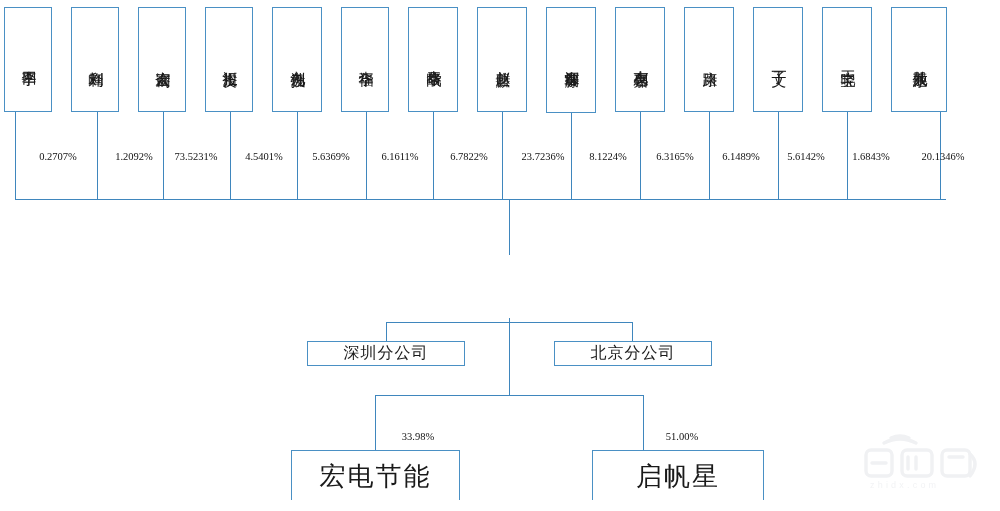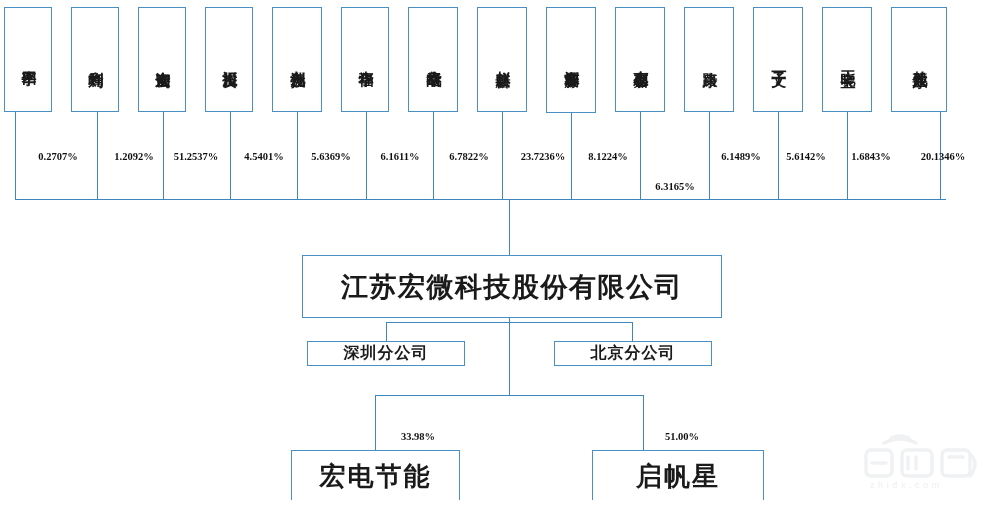--- a/index.html
+++ b/index.html
@@ -10,21 +10,20 @@
   }
   body {
     font-family: "Liberation Serif", "DejaVu Serif", serif;
   }
   #chart-root {
     position: relative;
     width: 1000px;
     height: 500px;
     background: #ffffff;
     overflow: hidden;
-    font-weight: bold;
   }
 
   
   .node-box {
     position: absolute;
     box-sizing: border-box;
     border: 1.4px solid #4a90c4;
     background: #ffffff;
     display: flex;
     align-items: center;
@@ -113,21 +112,21 @@
       <div class="pct-label" style="left: 13px; top: 151px; width: 90px;">0.2707%</div>
       <div class="node-box shareholder-box" style="left: 71px; top: 7px; width: 48px; height: 105px;">
         <span>刘利峰</span>
       </div>
       <div class="vline" style="left: 97px; top: 112px; height: 87px;"></div>
       <div class="pct-label" style="left: 89px; top: 151px; width: 90px;">1.2092%</div>
       <div class="node-box shareholder-box" style="left: 138px; top: 7px; width: 48px; height: 105px;">
         <span>宏众咨询</span>
       </div>
       <div class="vline" style="left: 163px; top: 112px; height: 87px;"></div>
-      <div class="pct-label" style="left: 151px; top: 151px; width: 90px;">51.2537%</div>
+      <div class="pct-label" style="left: 151px; top: 151px; width: 90px;">73.5231%</div>
       <div class="node-box shareholder-box" style="left: 205px; top: 7px; width: 48px; height: 105px;">
         <span>汇川投资</span>
       </div>
       <div class="vline" style="left: 230px; top: 112px; height: 87px;"></div>
       <div class="pct-label" style="left: 219px; top: 151px; width: 90px;">4.5401%</div>
       <div class="node-box shareholder-box" style="left: 272px; top: 7px; width: 50px; height: 105px;">
         <span>九洲创投</span>
       </div>
       <div class="vline" style="left: 297px; top: 112px; height: 87px;"></div>
       <div class="pct-label" style="left: 286px; top: 151px; width: 90px;">5.6369%</div>
@@ -148,21 +147,21 @@
       <div class="pct-label" style="left: 498px; top: 151px; width: 90px;">23.7236%</div>
       <div class="node-box shareholder-box" style="left: 546px; top: 7px; width: 50px; height: 106px;">
         <span>深圳常春藤</span>
       </div>
       <div class="vline" style="left: 571px; top: 113px; height: 86px;"></div>
       <div class="pct-label" style="left: 563px; top: 151px; width: 90px;">8.1224%</div>
       <div class="node-box shareholder-box" style="left: 615px; top: 7px; width: 50px; height: 105px;">
         <span>惠友创嘉</span>
       </div>
       <div class="vline" style="left: 640px; top: 112px; height: 87px;"></div>
-      <div class="pct-label" style="left: 630px; top: 151px; width: 90px; margin-top: 30px;">6.3165%</div>
+      <div class="pct-label" style="left: 630px; top: 151px; width: 90px;">6.3165%</div>
       <div class="node-box shareholder-box" style="left: 684px; top: 7px; width: 50px; height: 105px;">
         <span>康路</span>
       </div>
       <div class="vline" style="left: 709px; top: 112px; height: 87px;"></div>
       <div class="pct-label" style="left: 696px; top: 151px; width: 90px; text-align: center;">6.1489%</div>
       <div class="node-box shareholder-box" style="left: 753px; top: 7px; width: 50px; height: 105px;">
         <span>丁子文</span>
       </div>
       <div class="vline" style="left: 778px; top: 112px; height: 87px;"></div>
       <div class="pct-label" style="left: 761px; top: 151px; width: 90px;">5.6142%</div>
@@ -175,23 +174,20 @@
         <span>其他股东</span>
       </div>
       <div class="vline" style="left: 940px; top: 112px; height: 87px;"></div>
       <div class="pct-label" style="left: 898px; top: 151px; width: 90px;">20.1346%</div>
     </div>
 
   <div class="hline" id="bus-line" style="left:15px; top:199px; width:931px;"></div>
 
   <div class="vline" style="left:509px; top:199px; height:56px;"></div>
 
-  <div class="node-box company-box" id="company-box" style="left:302px; top:255px; width:420px; height:63px;">
-    <span>江苏宏微科技股份有限公司</span>
-  </div>
 
   <div class="vline" style="left:509px; top:318px; height:5px;"></div>
 
   <div class="hline" style="left:386px; top:322px; width:247px;"></div>
 
   <div class="vline" style="left:386px; top:322px; height:19px;"></div>
   <div class="vline" style="left:632px; top:322px; height:19px;"></div>
 
   <div id="branch-layer">
       <div class="node-box branch-box" style="left: 307px; top: 341px; width: 158px; height: 25px;">

